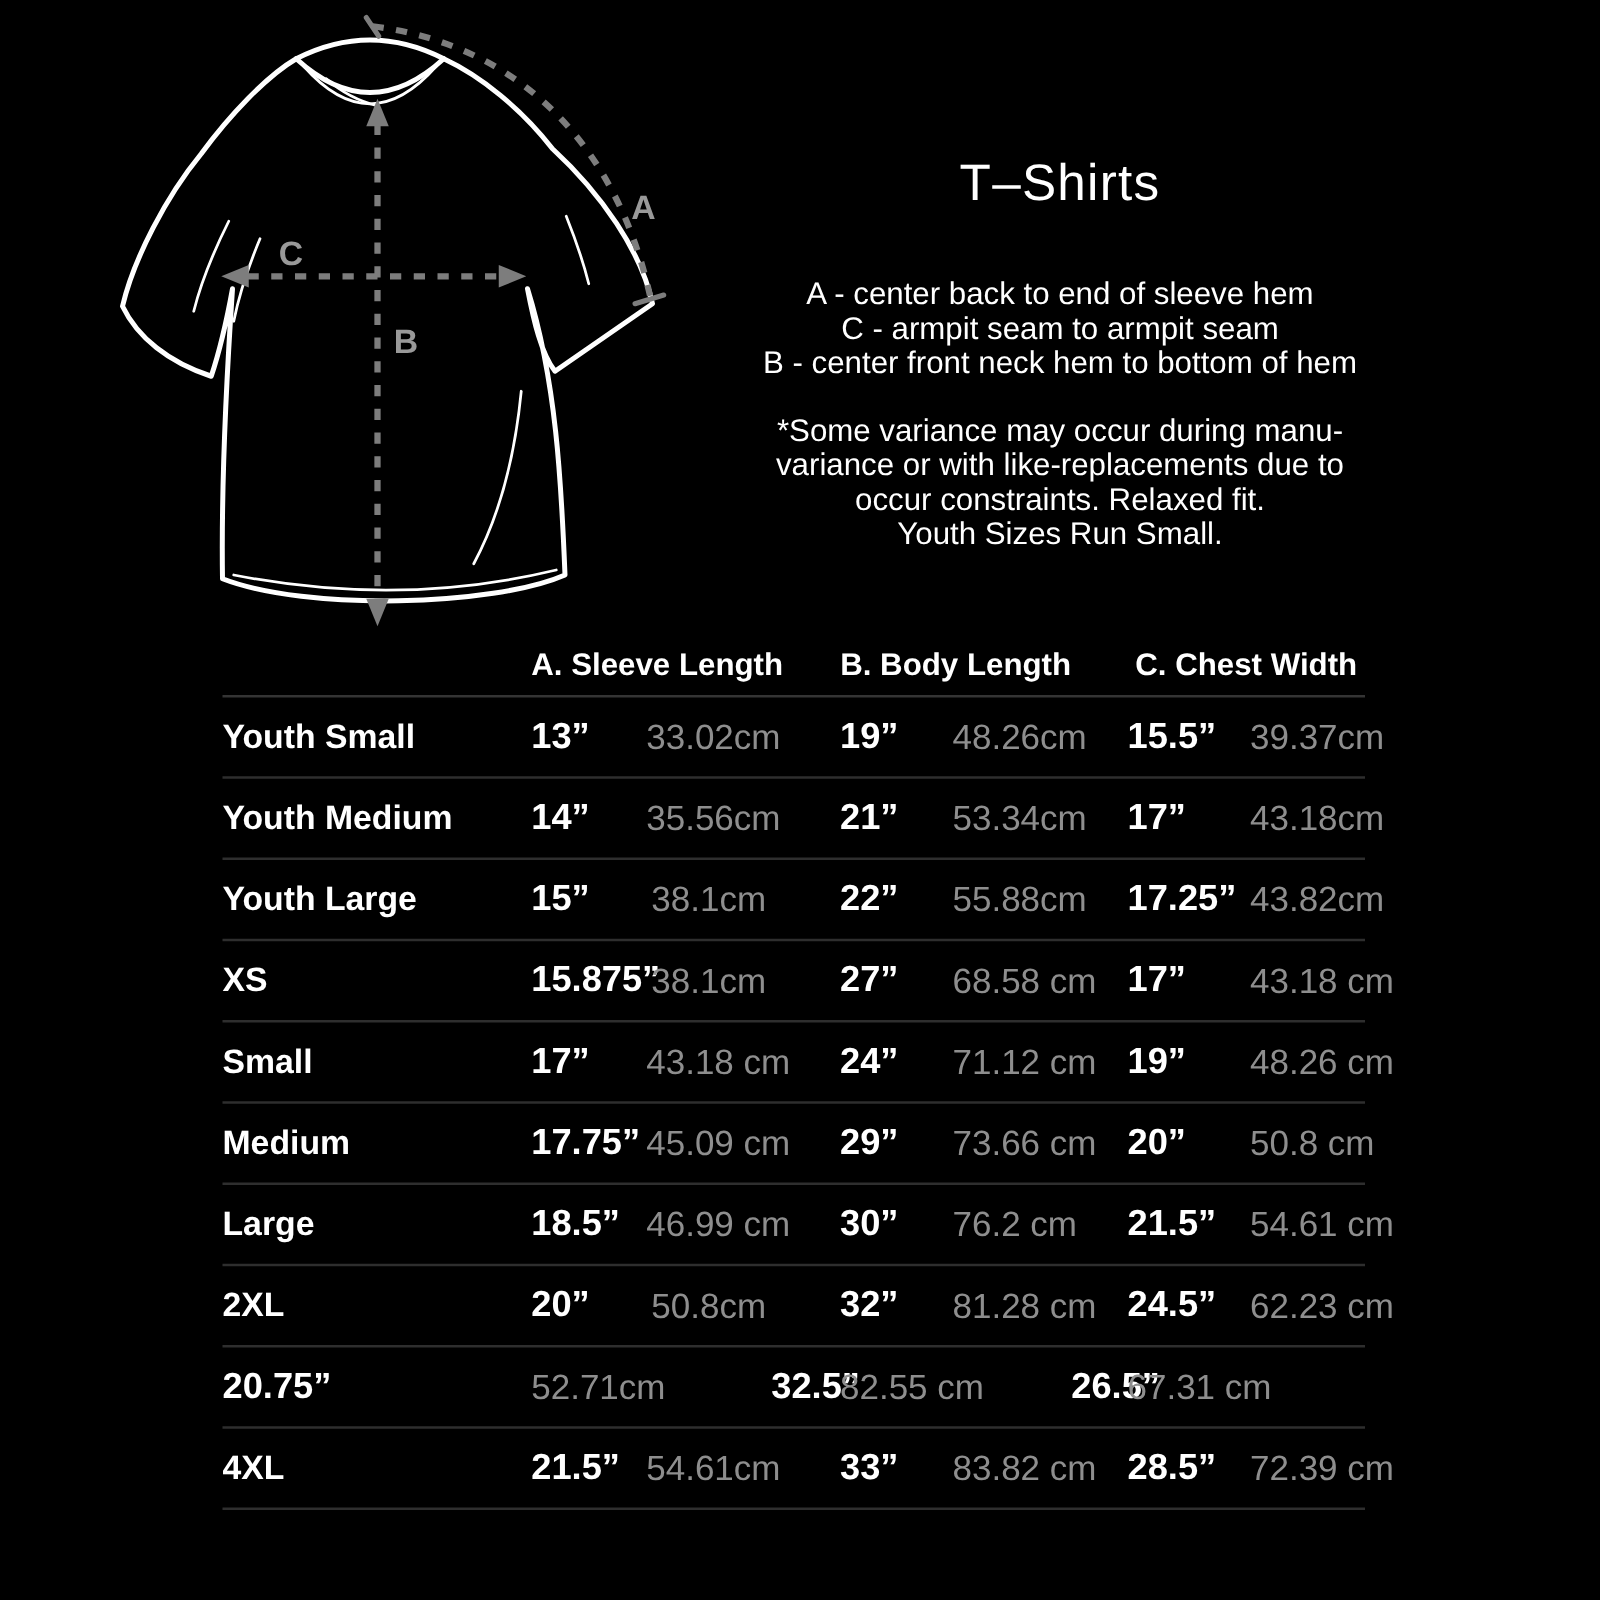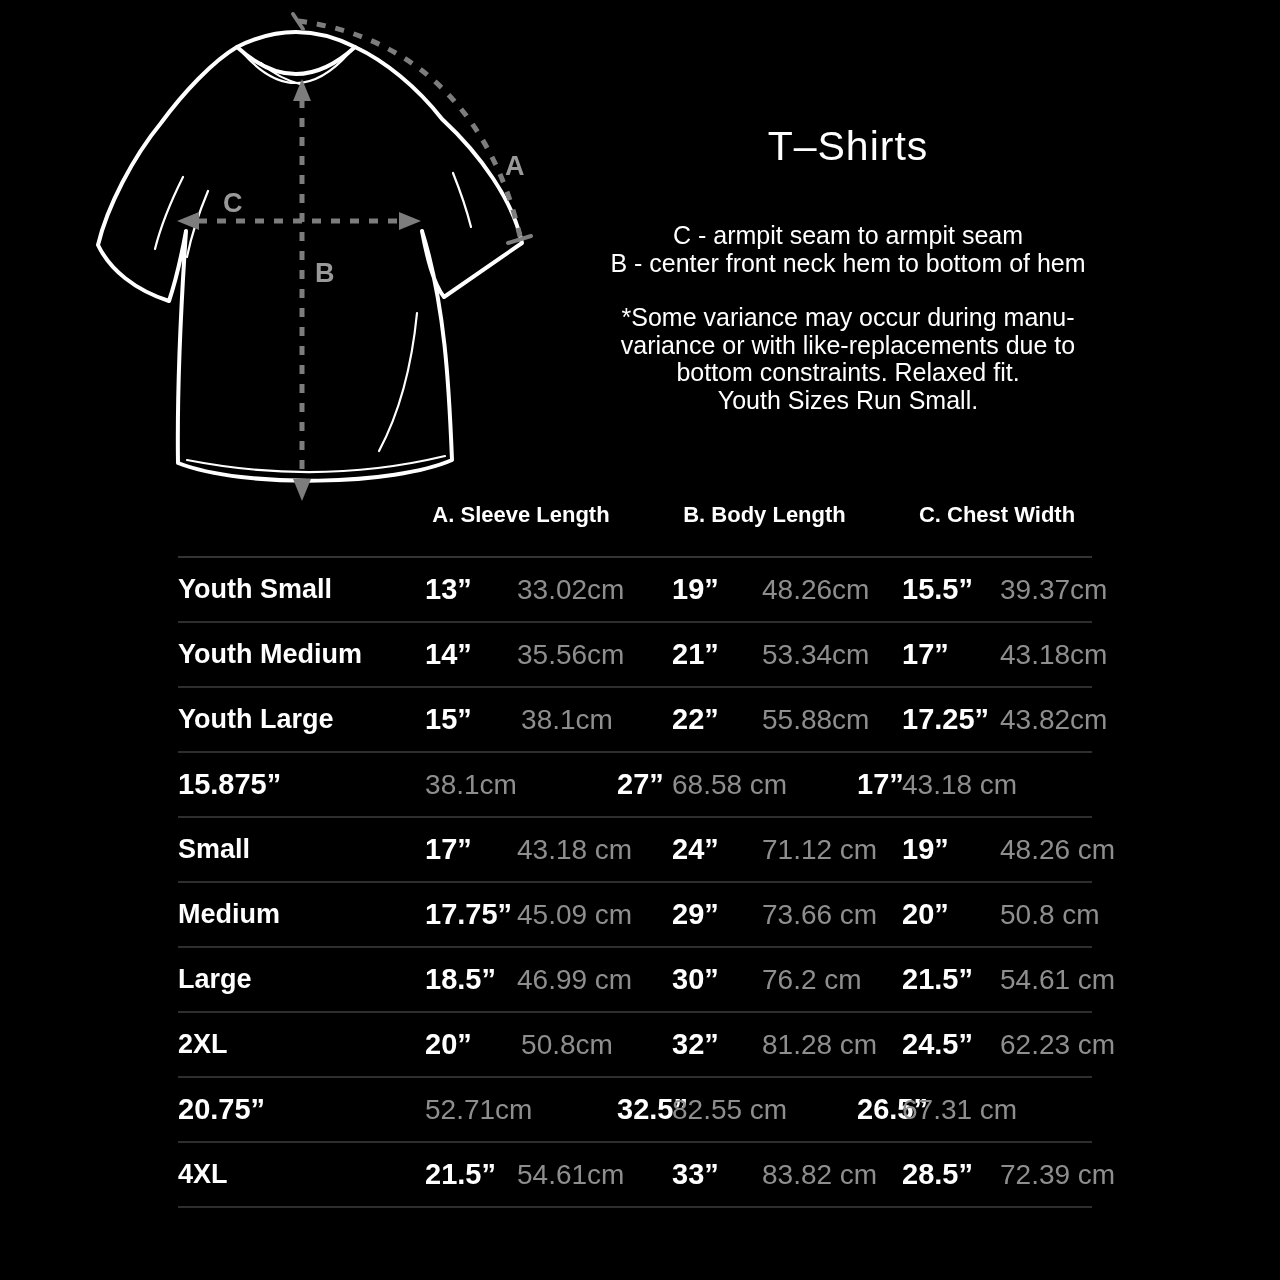--- a/index.html
+++ b/index.html
@@ -30,21 +30,21 @@
   
   .chart { position:absolute; left:178px; top:500px; width:914px; }
   .trow {
     display:grid;
     grid-template-columns:247px 92px 100px 55px 90px 95px 45px 98px 92px;
     align-items:center;
     height:63px;
     border-bottom:2px solid #2e2e2e;
   }
   .thead { height:56px; align-items:end; border-bottom:2px solid #343434; }
-  .hdr { text-align:center; font-weight:600; font-size:22px; padding-bottom:28px; white-space:nowrap; }
+  .hdr { text-align:center; font-weight:600; font-size:25px; padding-bottom:9px; white-space:nowrap; }
   .hdr-a { grid-column:2/4; }
   .hdr-b { grid-column:5/7; }
   .hdr-c { grid-column:8/10; }
   .c { white-space:nowrap; }
   .size { font-weight:700; font-size:27px; }
   .in   { font-weight:700; font-size:29px; }
   .cm   { color:#8e8e8e; font-size:28px; font-weight:400; text-align:center; }
 </style>
 </head>
 <body>
@@ -95,27 +95,28 @@
       <polygon class="measure-arrow" points="112,216 134,207 134,225"></polygon>
       <polygon class="measure-arrow" points="356,216 334,207 334,225"></polygon>
       <text class="measure-label" x="158" y="207">C</text>
     </g>
   </svg>
 </div>
 
 <div class="info">
   <div class="title">T–Shirts</div>
   <div class="legend">
+    <div>A - center back to end of sleeve hem</div>
     <div>C - armpit seam to armpit seam</div>
     <div>B - center front neck hem to bottom of hem</div>
   </div>
   <div class="disclaimer">
     <div>*Some variance may occur during manu-</div>
     <div>variance or with like-replacements due to</div>
-    <div>bottom constraints. Relaxed fit.</div>
+    <div>occur constraints. Relaxed fit.</div>
     <div>Youth Sizes Run Small.</div>
   </div>
 </div>
 
 <div class="chart">
   <div class="trow thead">
     <div></div>
     <div class="hdr hdr-a">A. Sleeve Length</div>
     <div class="hdr hdr-b">B. Body Length</div>
     <div class="hdr hdr-c">C. Chest Width</div>
@@ -148,20 +149,21 @@
     <div class="c in">15”</div>
     <div class="c cm">38.1cm</div>
     <div></div>
     <div class="c in">22”</div>
     <div class="c cm">55.88cm</div>
     <div></div>
     <div class="c in">17.25”</div>
     <div class="c cm">43.82cm</div>
   </div>
       <div class="trow">
+    <div class="c size">XS</div>
     <div class="c in">15.875”</div>
     <div class="c cm">38.1cm</div>
     <div></div>
     <div class="c in">27”</div>
     <div class="c cm">68.58 cm</div>
     <div></div>
     <div class="c in">17”</div>
     <div class="c cm">43.18 cm</div>
   </div>
       <div class="trow">

